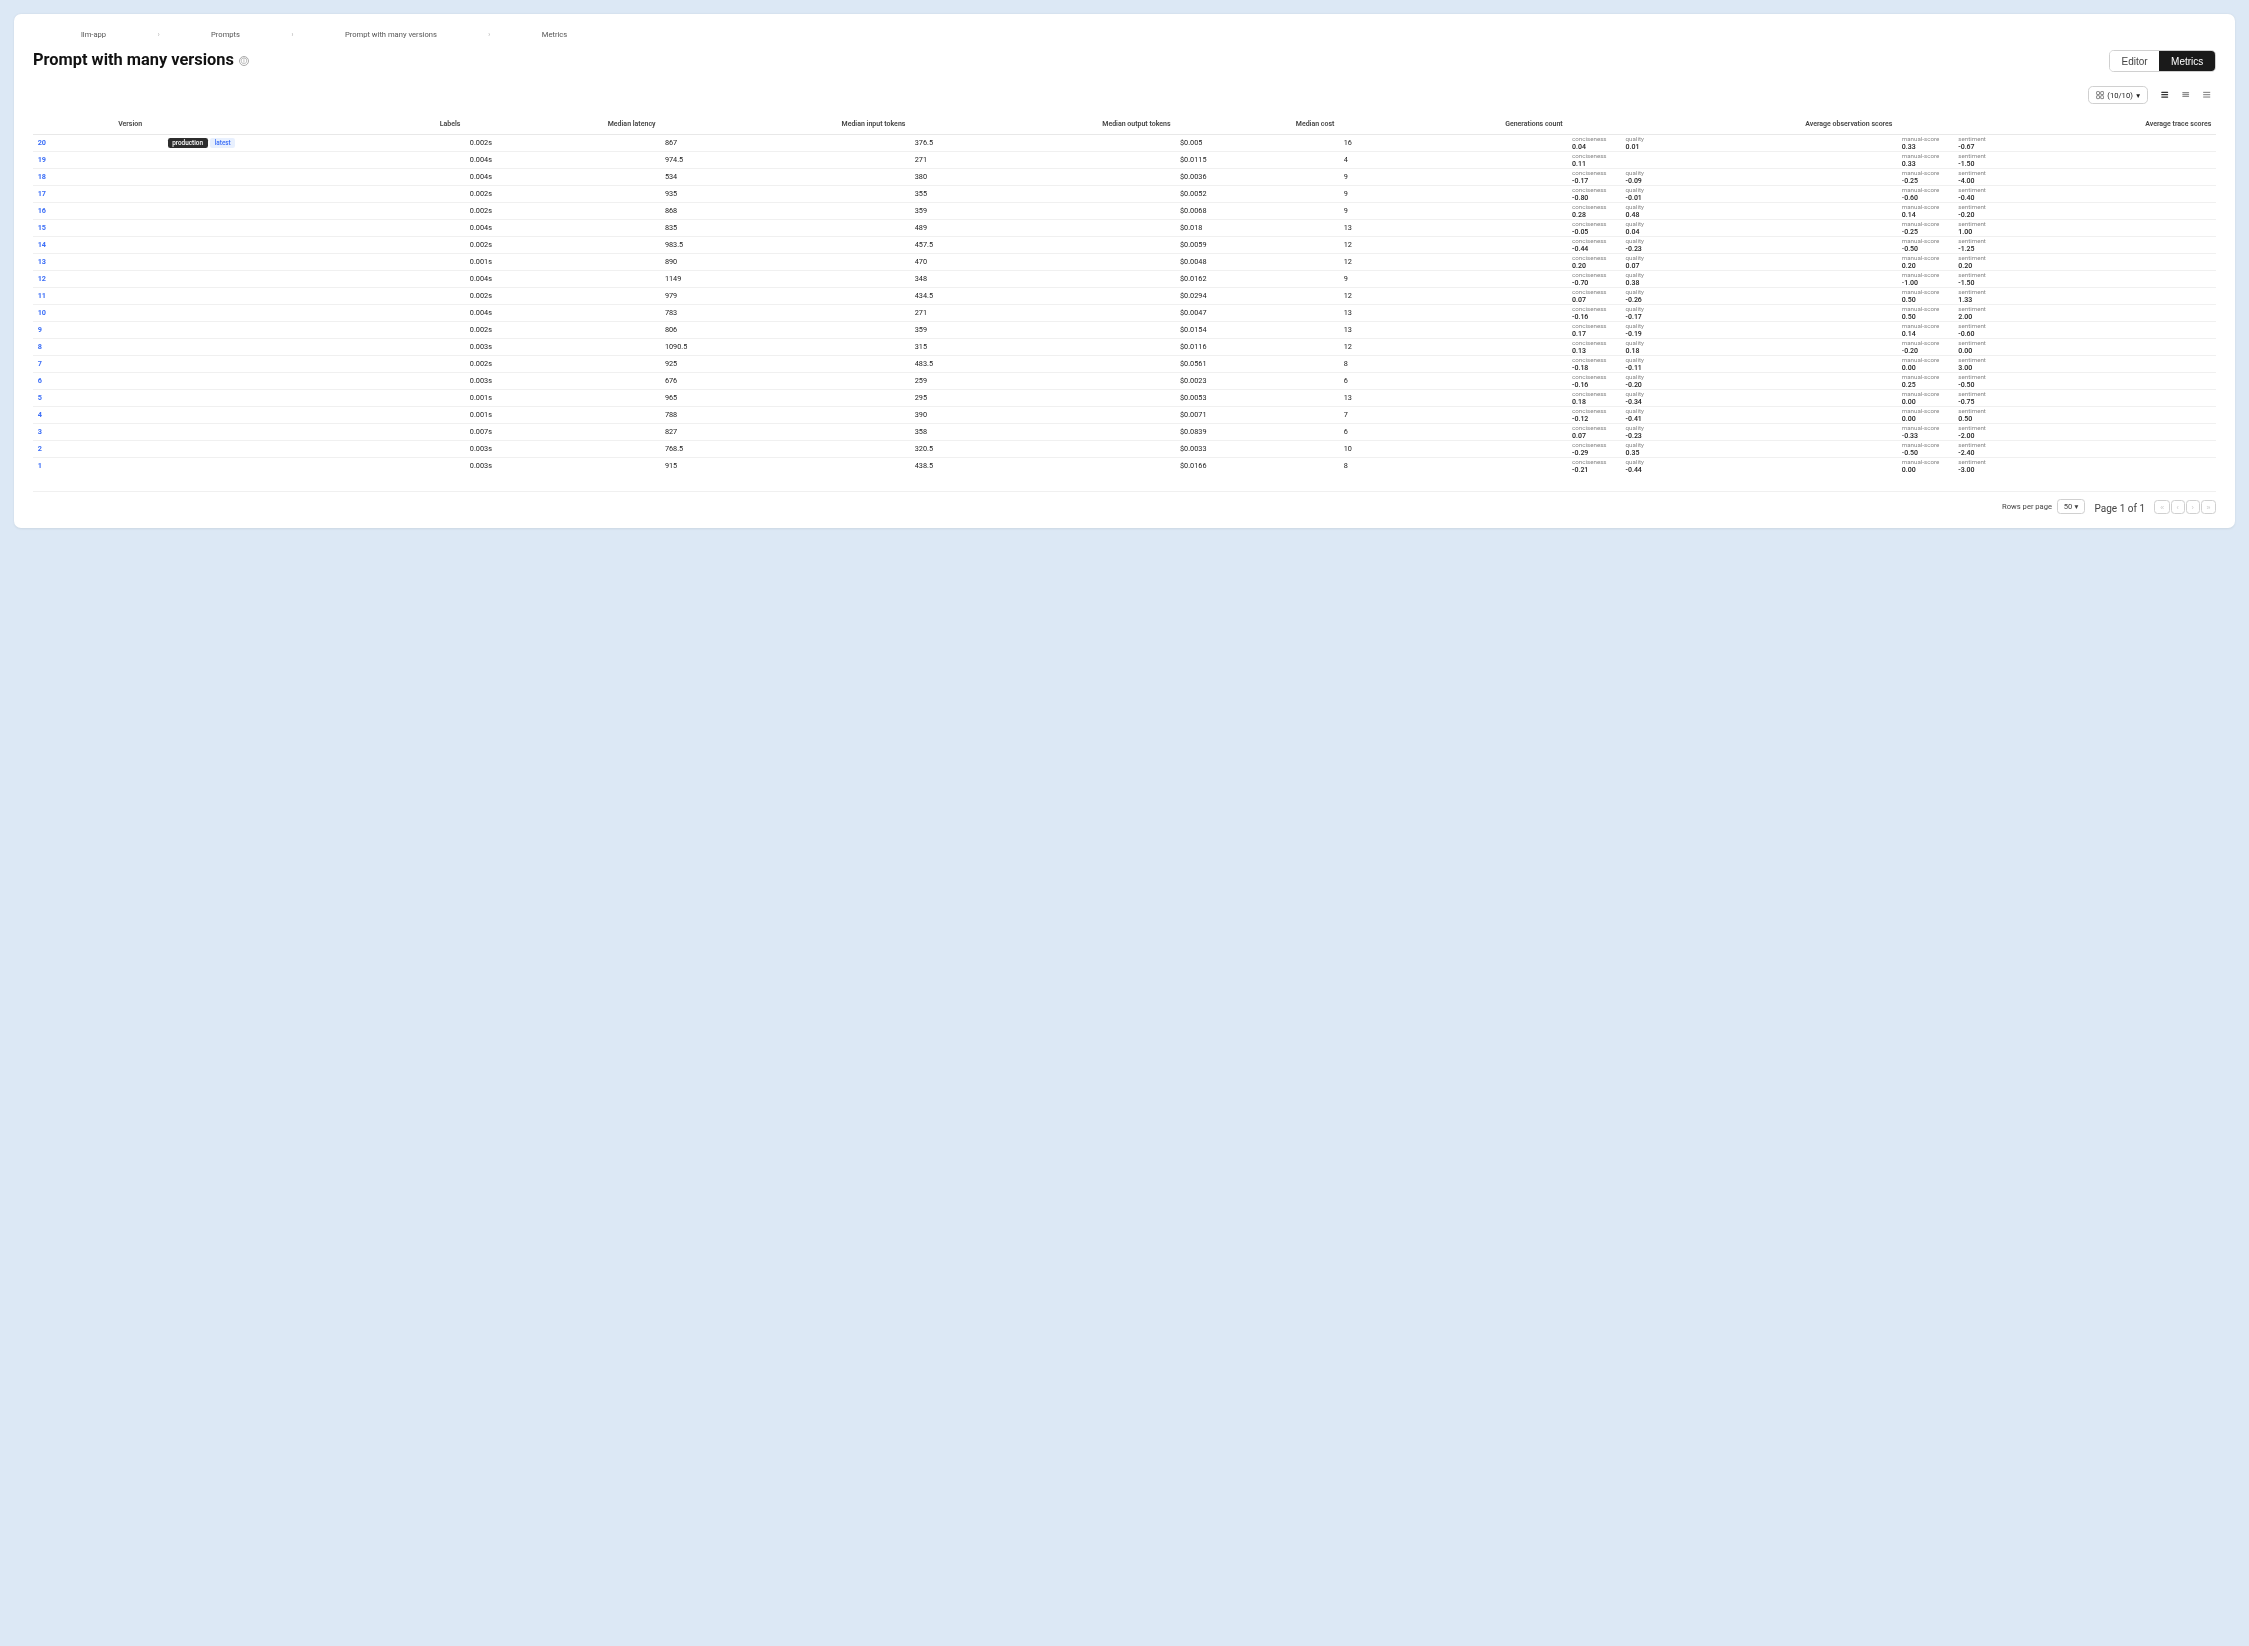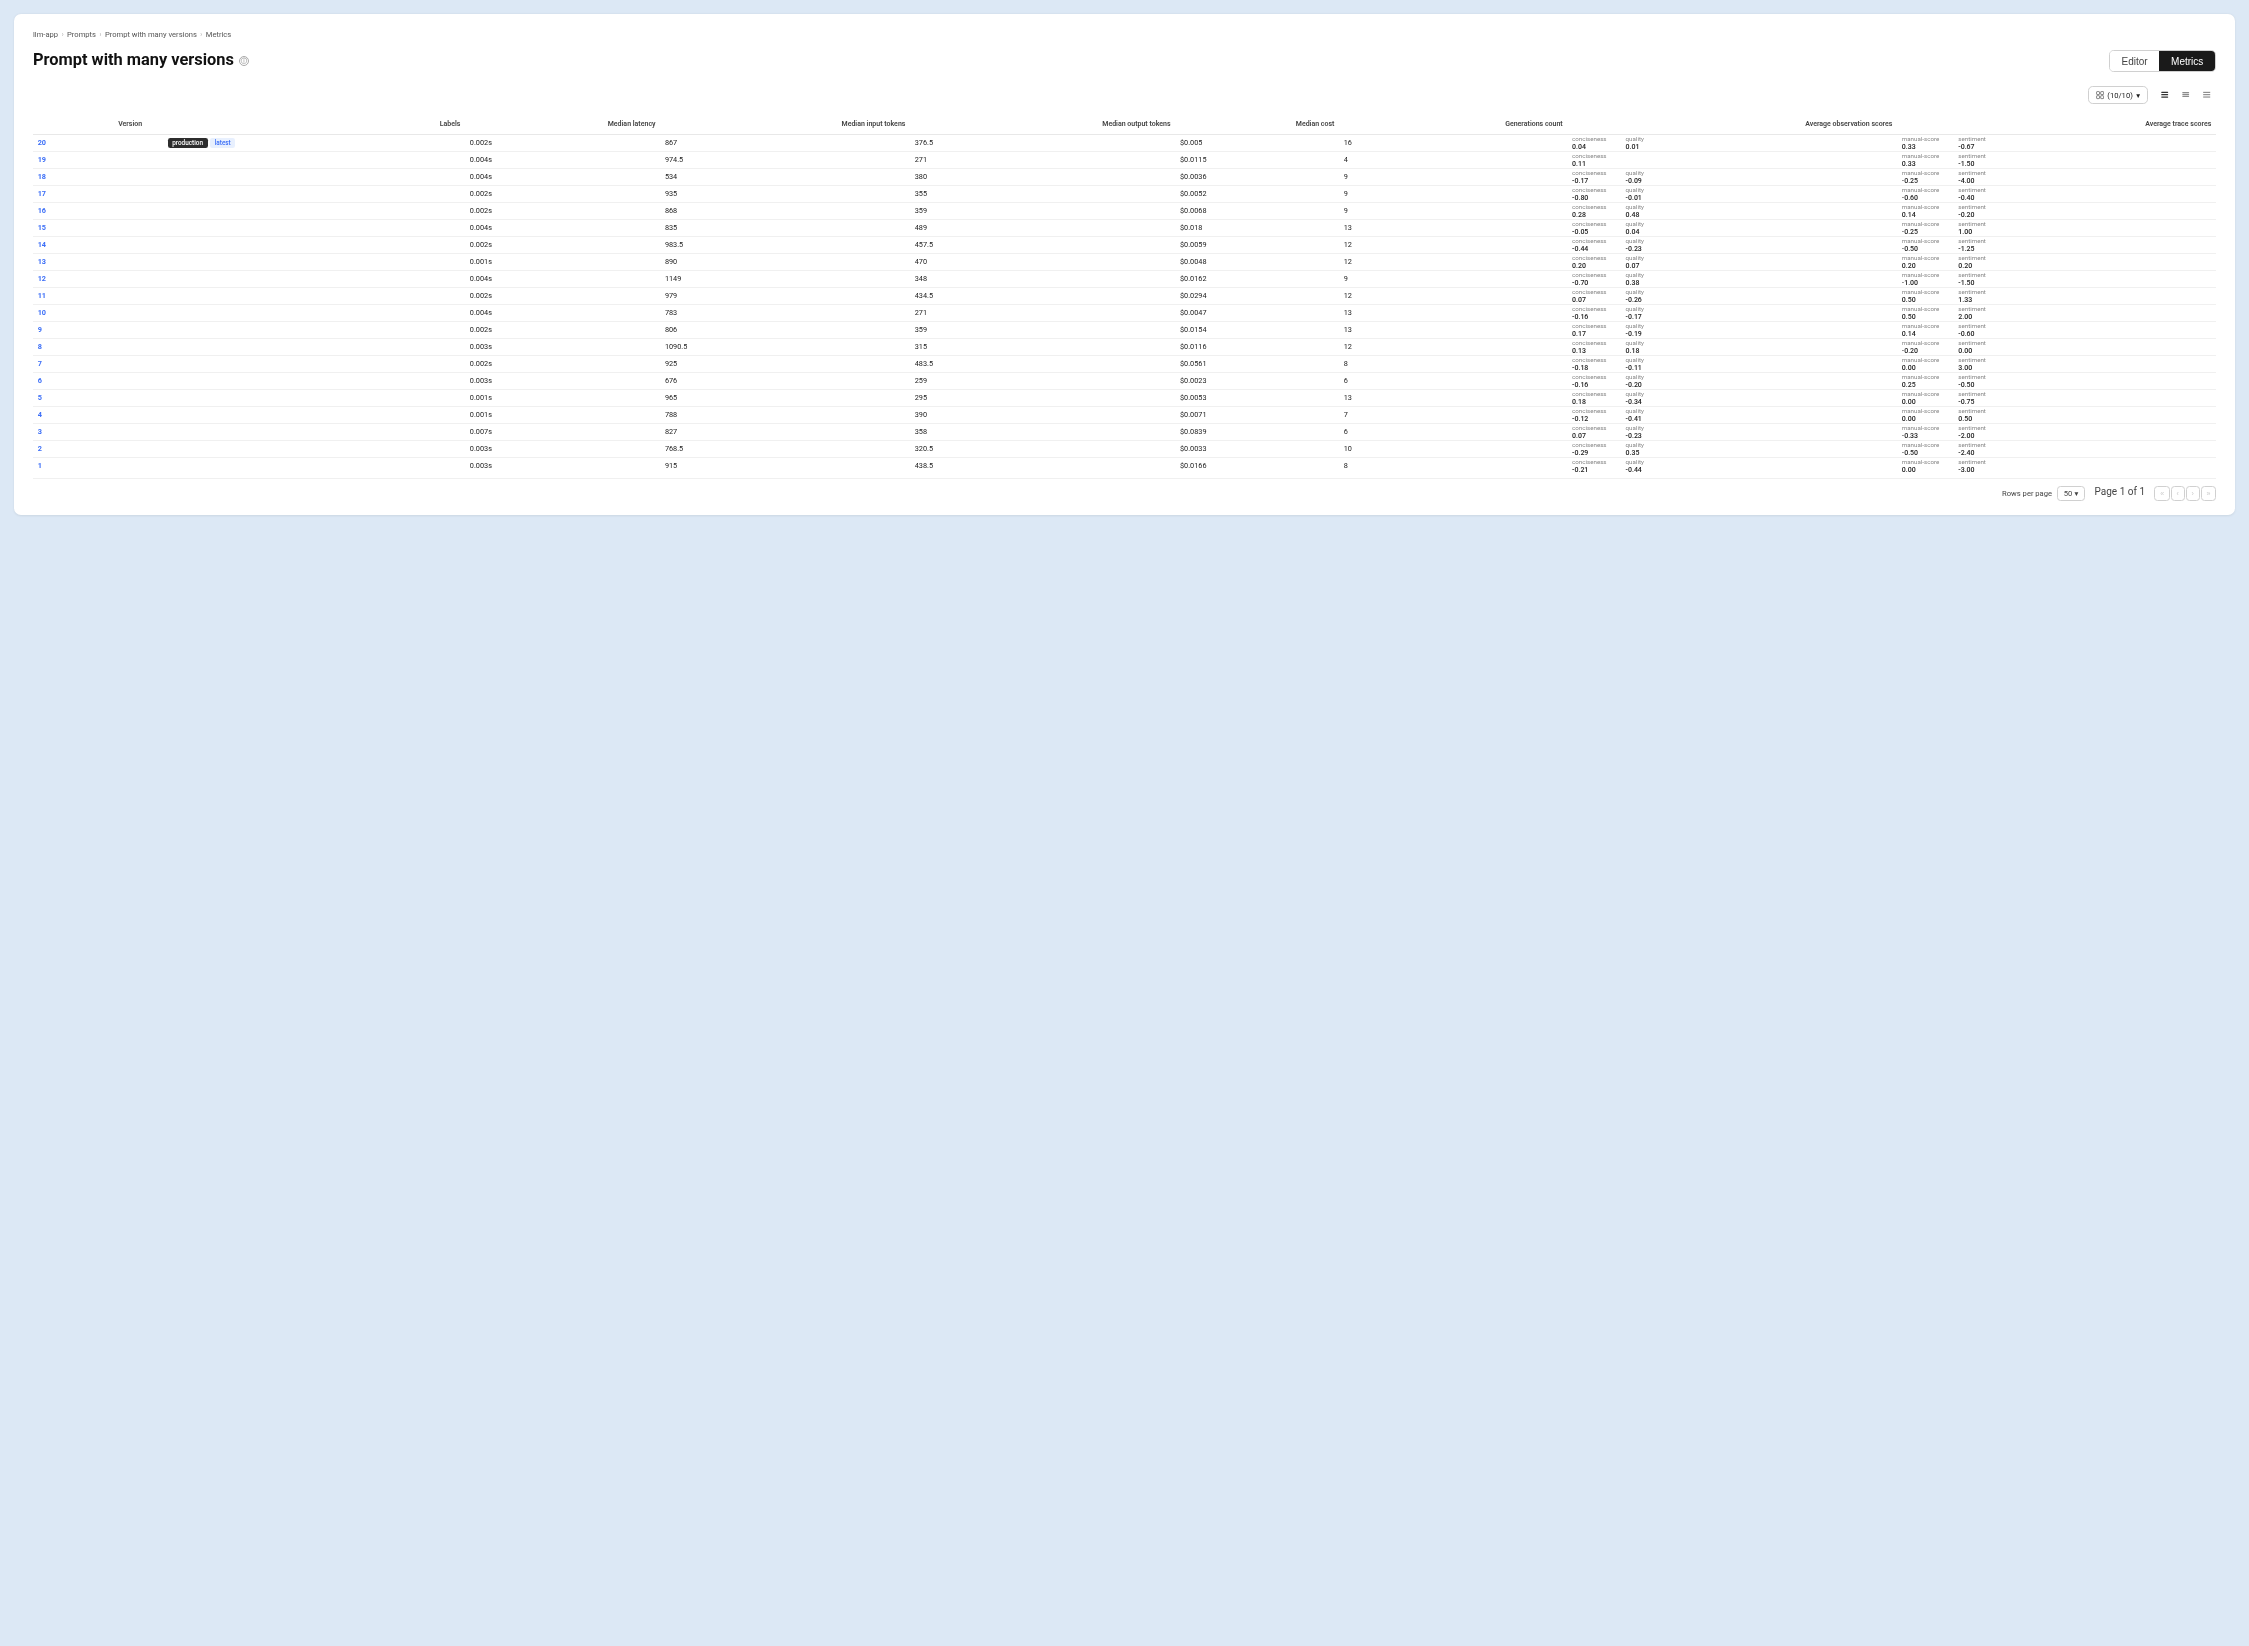--- a/index.html
+++ b/index.html
@@ -18,21 +18,21 @@
       box-shadow: 0 0.6px 2.3px rgba(0,0,0,0.08);
     }
     .breadcrumb {
       display: flex;
       align-items: center;
       gap: 3.5px;
       font-size: 7.6px;
       color: #555;
       margin-bottom: 10.5px;
     }
-    .breadcrumb span { color: #555; }
+    .breadcrumb span { color: #555; margin-left: 48px; }
     .breadcrumb .sep { color: #aaa; font-size: 6.4px; }
     .page-header {
       display: flex;
       align-items: flex-start;
       justify-content: space-between;
       margin-bottom: 14px;
     }
     .page-title {
       font-size: 16.4px;
       font-weight: 700;
@@ -171,24 +171,24 @@
       font-size: 6.2px;
       color: #888;
     }
     .metric-value {
       font-size: 7px;
       color: #222;
       font-weight: 500;
     }
     .footer {
       display: flex;
-      align-items: flex-start;
+      align-items: flex-end;
       justify-content: flex-end;
       gap: 9.4px;
-      margin-top: 4px;
+      margin-top: 17px;
       padding-top: 7px;
       border-top: 0.6px solid #f0f0f0;
     }
     .rows-per-page {
       display: flex;
       align-items: center;
       gap: 4.7px;
       font-size: 7.6px;
       color: #444;
     }

